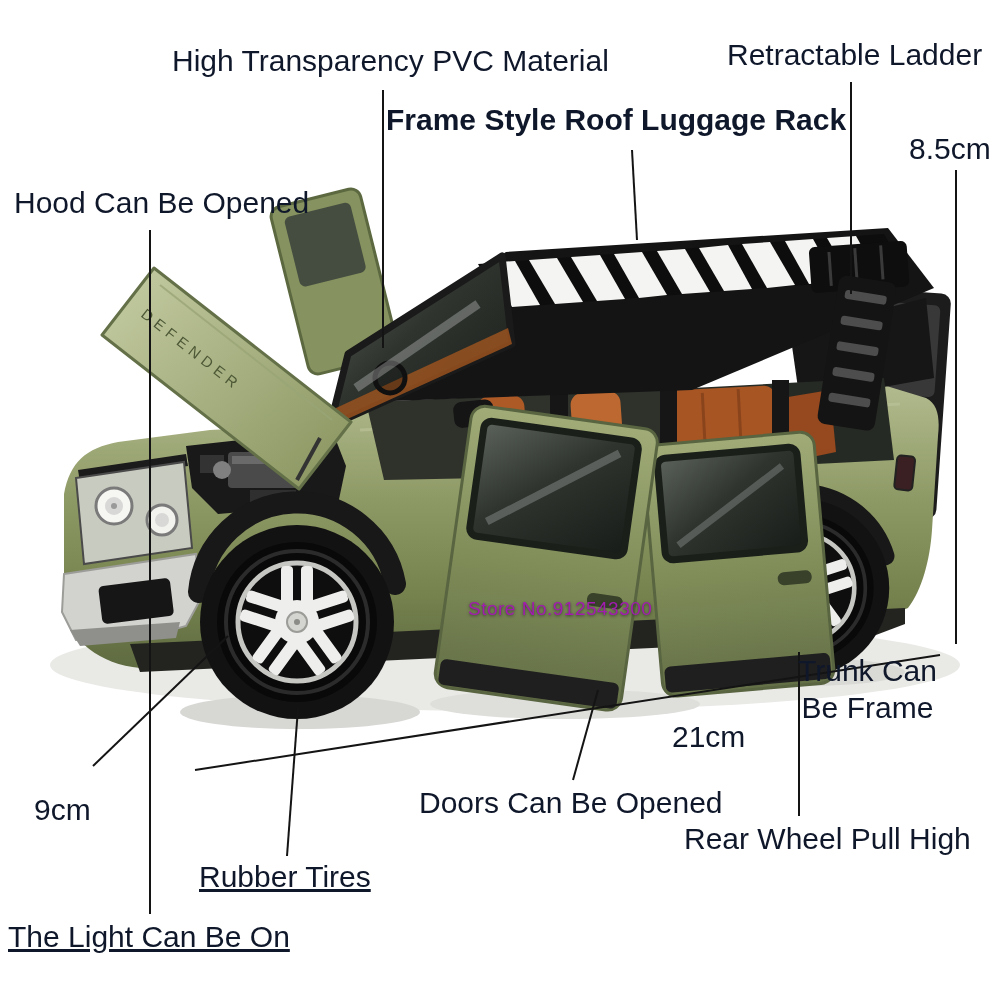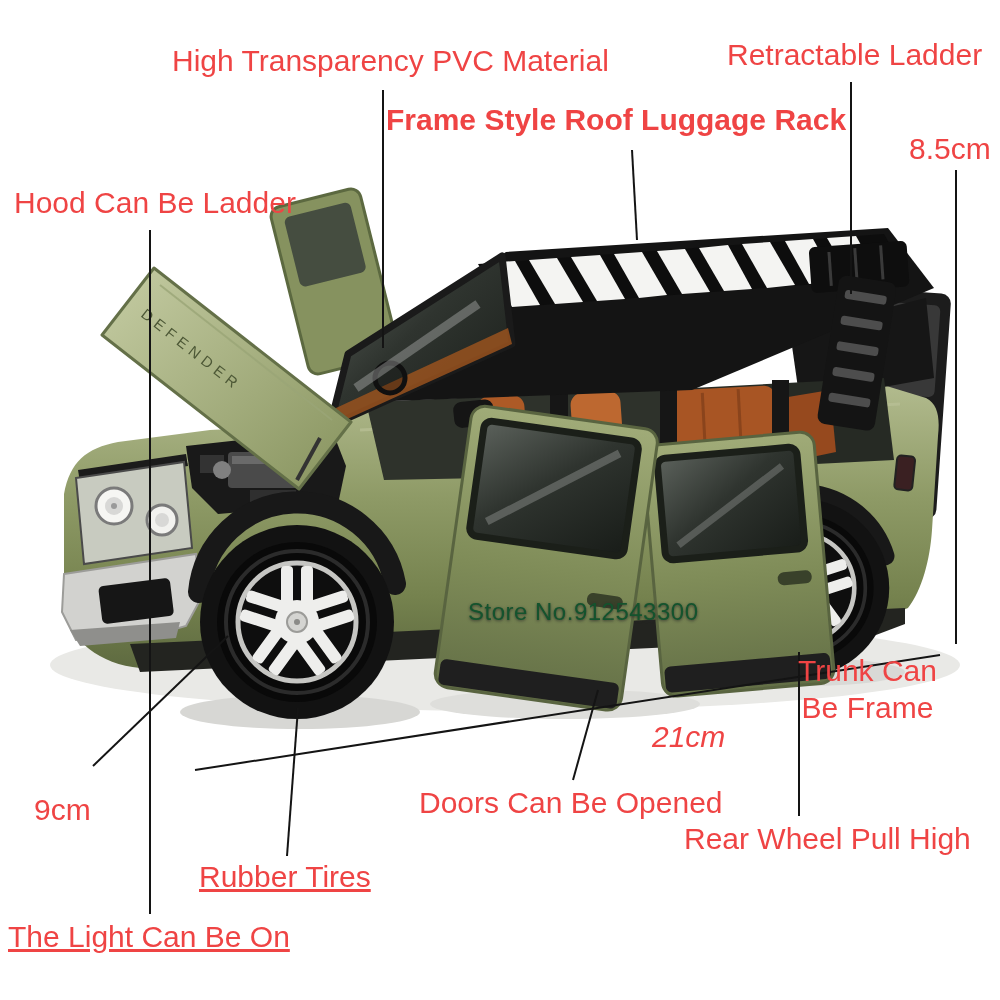--- a/index.html
+++ b/index.html
@@ -1,33 +1,33 @@
 <!DOCTYPE html>
 <html><head>
 <meta charset="utf-8">
 <style>
   html,body{margin:0;padding:0;background:#fff;}
   body{width:1000px;height:1000px;position:relative;font-family:"Liberation Sans",sans-serif;color:#141414;}
   .stage{position:absolute;left:0;top:0;width:1000px;height:1000px;overflow:hidden;background:#fff;}
   .car-svg{position:absolute;left:0;top:0;z-index:1;}
-  .label{position:absolute;font-size:30px;line-height:1.15;white-space:nowrap;color:#ef4444;z-index:3;}
+  .label{position:absolute;font-size:30px;line-height:1.15;white-space:nowrap;color:#0f172a;z-index:3;}
   .lb-pvc{left:172px;top:44px;}
   .lb-rack{left:386px;top:103px;font-weight:bold;}
   .lb-ladder{left:727px;top:38px;}
   .lb-height{left:889px;top:132px;margin-left:20px;}
   .lb-hood{left:14px;top:186px;}
   .lb-trunk{left:798px;top:652px;text-align:center;line-height:37px;}
-  .lb-length{left:652px;top:720px;font-style:italic;}
+  .lb-length{left:672px;top:720px;}
   .lb-doors{left:419px;top:786px;}
   .lb-rearwheel{left:684px;top:822px;}
   .lb-width{left:34px;top:768px;margin-top:25px;}
   .lb-tires{left:199px;top:860px;text-decoration:underline;}
   .lb-light{left:8px;top:920px;text-decoration:underline;}
-  .watermark{position:absolute;left:468px;top:598px;z-index:4;font-size:24px;
-             color:#14532d;text-shadow:0 1px 3px rgba(40,40,40,.8);letter-spacing:.5px;}
+  .watermark{position:absolute;left:468px;top:598px;z-index:4;font-size:19px;
+             color:#a21caf;text-shadow:0 1px 3px rgba(40,40,40,.8);letter-spacing:.5px;}
 </style>
 </head>
 <body>
 
 <div class="stage">
 
   <svg class="car-svg" width="1000" height="1000" viewBox="0 0 1000 1000">
     <defs>
       <linearGradient id="gBody" x1="0" y1="0" x2="0" y2="1">
         <stop offset="0" stop-color="#b2bb8e"></stop>
@@ -245,21 +245,21 @@
       <line x1="956" y1="170" x2="956" y2="644"></line>
       <line x1="195" y1="770" x2="940" y2="655"></line>
       <line x1="93" y1="766" x2="228" y2="636"></line>
     </g>
   </svg>
 
   <div class="label lb-pvc">High Transparency PVC Material</div>
   <div class="label lb-rack">Frame Style Roof Luggage Rack</div>
   <div class="label lb-ladder">Retractable Ladder</div>
   <div class="label lb-height">8.5cm</div>
-  <div class="label lb-hood">Hood Can Be Ladder</div>
+  <div class="label lb-hood">Hood Can Be Opened</div>
   <div class="label lb-trunk">
     <div>Trunk Can</div>
     <div>Be Frame</div>
   </div>
   <div class="label lb-length">21cm</div>
   <div class="label lb-doors">Doors Can Be Opened</div>
   <div class="label lb-rearwheel">Rear Wheel Pull High</div>
   <div class="label lb-width">9cm</div>
   <div class="label lb-tires">Rubber Tires</div>
   <div class="label lb-light">The Light Can Be On</div>

